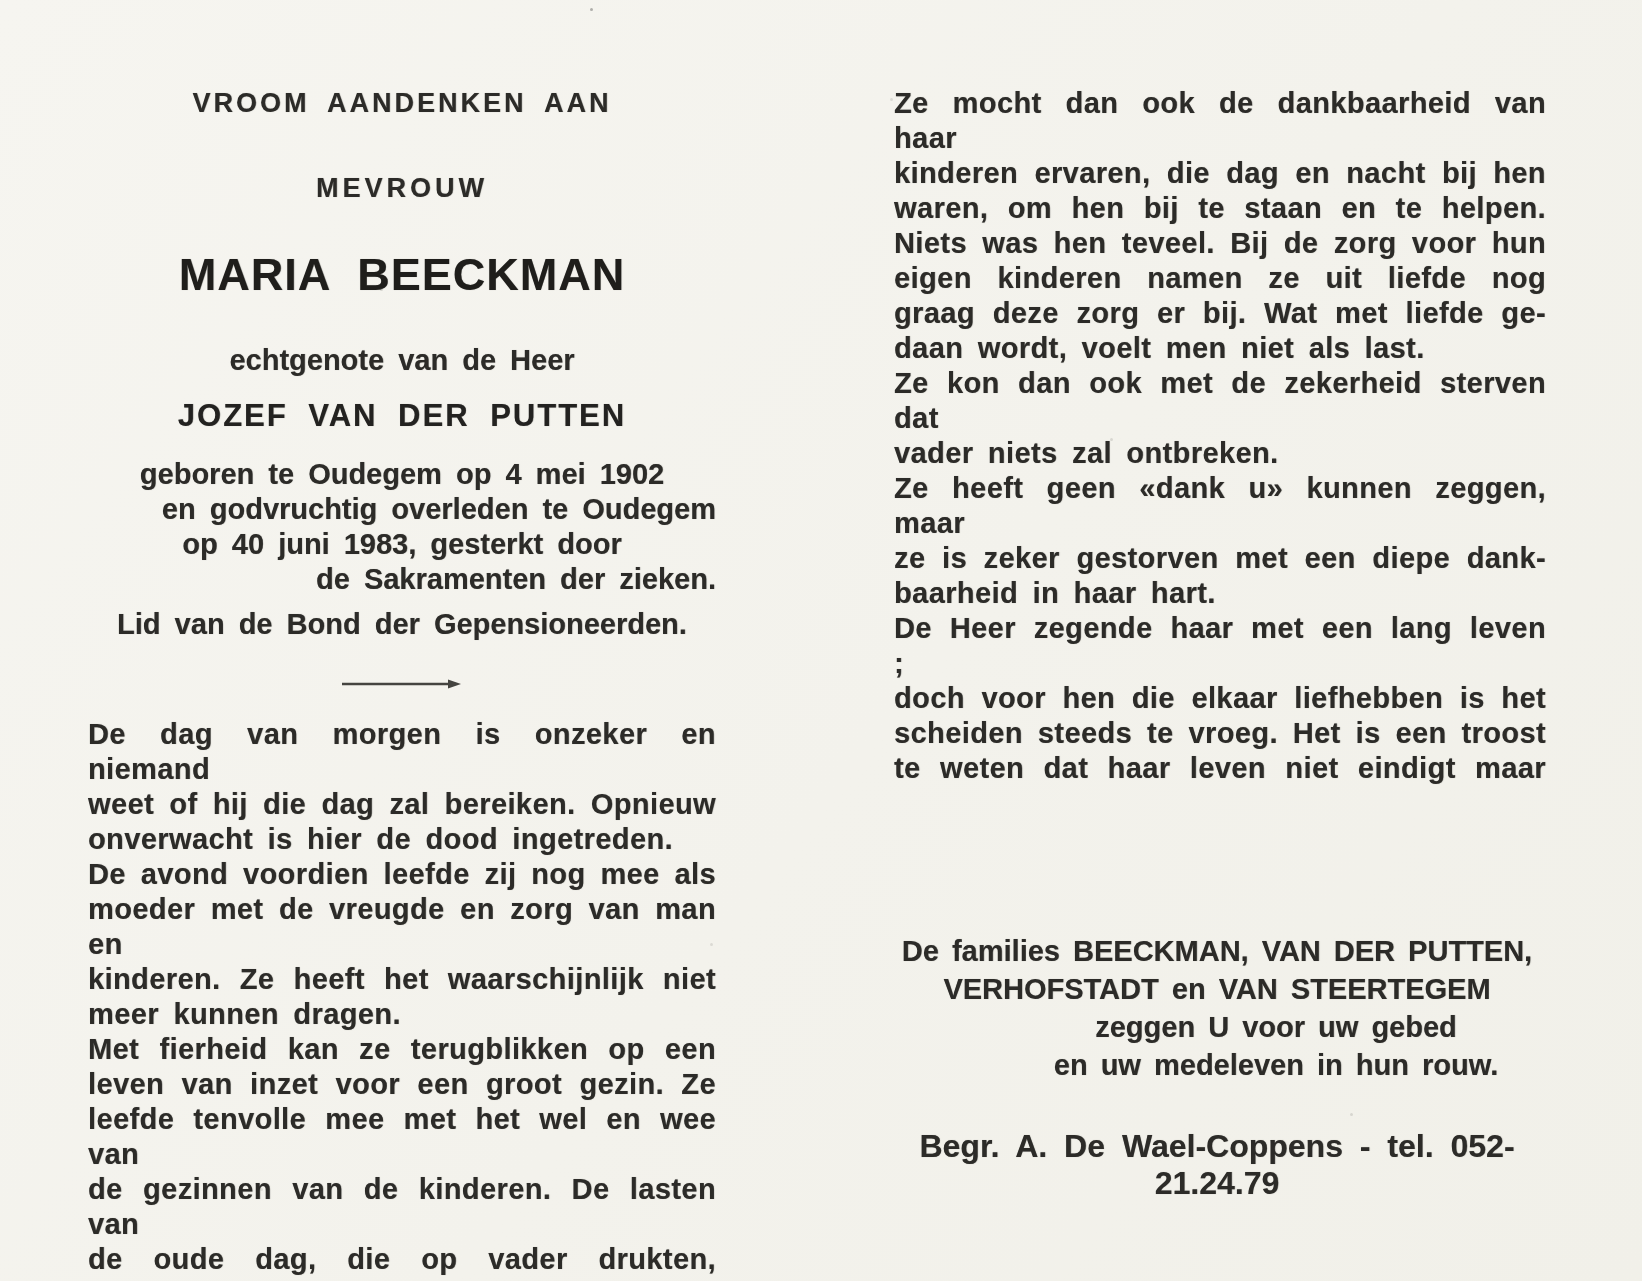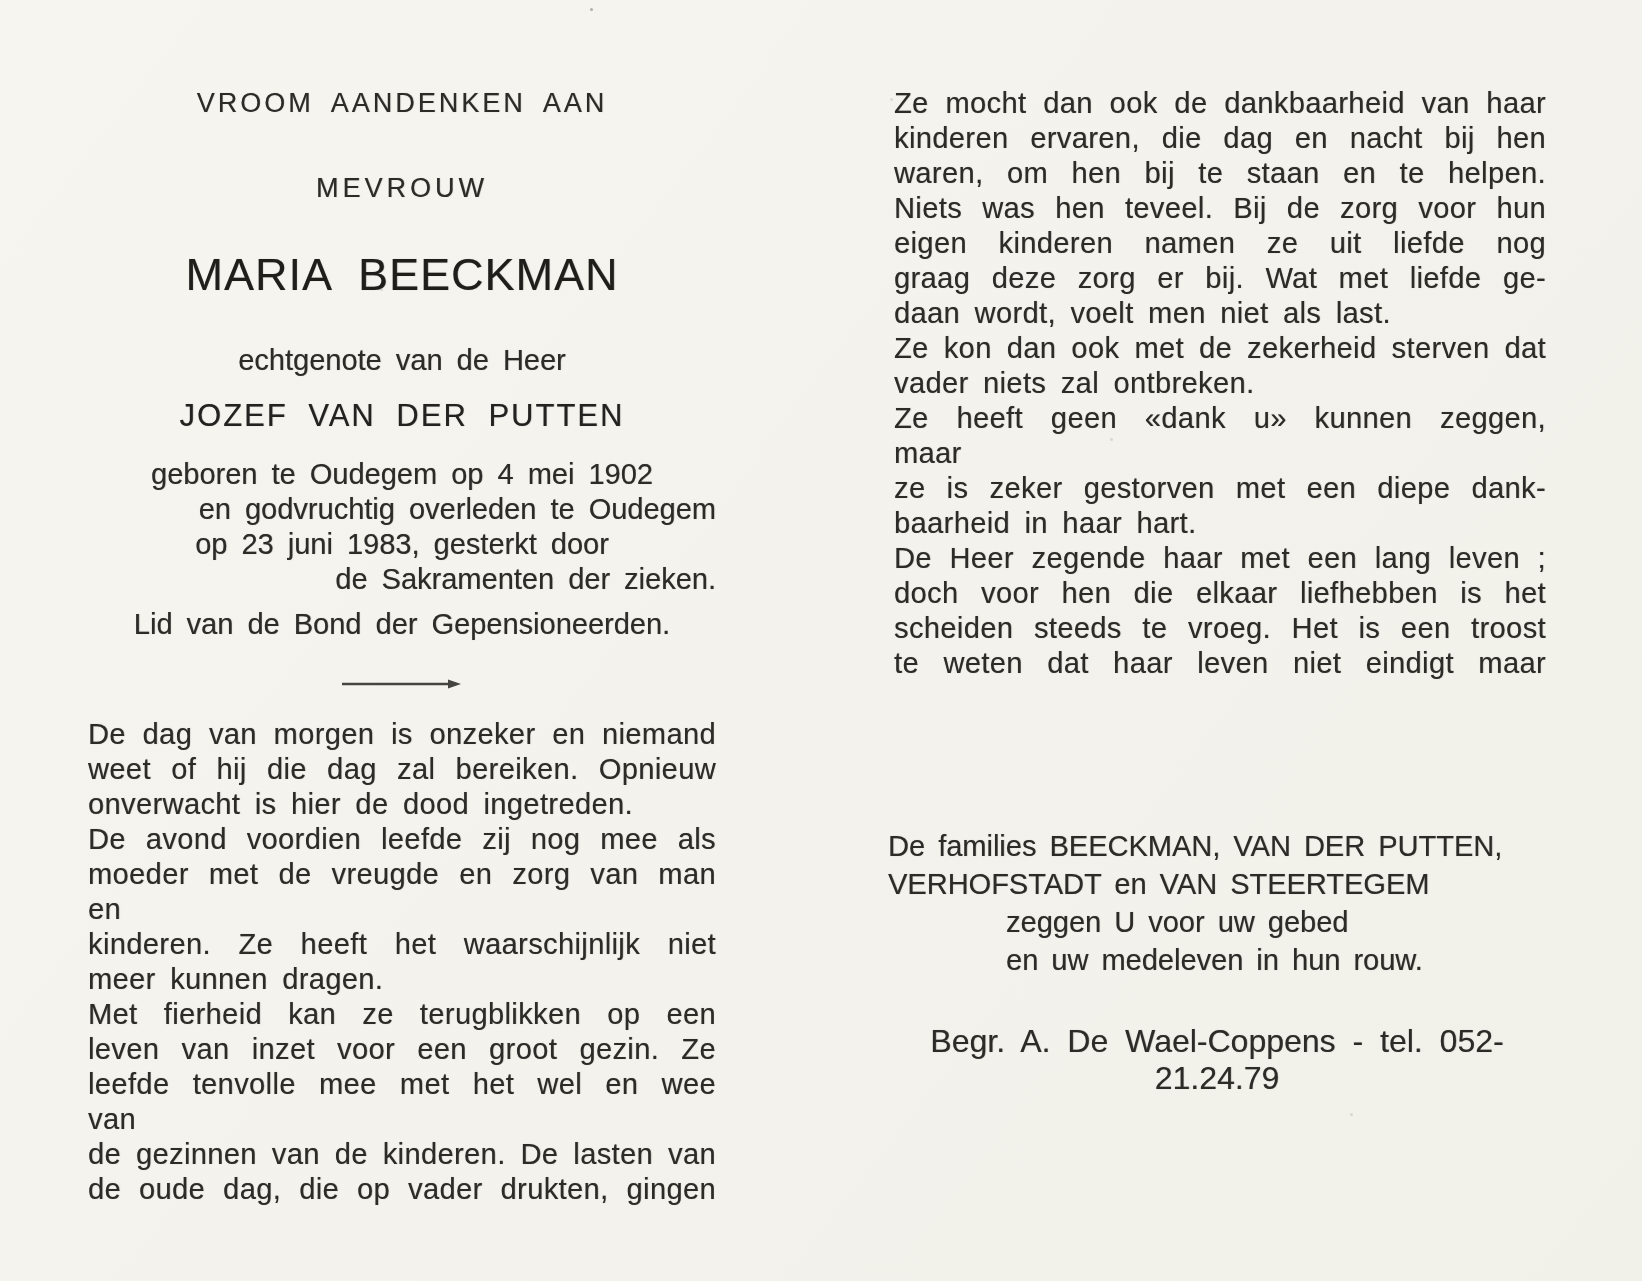--- a/index.html
+++ b/index.html
@@ -2,21 +2,21 @@
 <html><head>
 <meta charset="utf-8">
 <style>
   html, body { margin: 0; padding: 0; background: #e8e7e2; }
   .page {
     position: relative;
     width: 1642px;
     height: 1281px;
     background: linear-gradient(128deg, #f6f5f0 0%, #f3f2ec 55%, #f1f0e9 100%);
     font-family: "Liberation Sans", sans-serif;
-    font-weight: normal;
+    font-weight: bold;
     color: #2c2b28;
     overflow: hidden;
   }
   
   .page::after {
     content: "";
     position: absolute;
     left: 590px; top: 8px;
     width: 3px; height: 3px;
     background: rgba(90,90,88,0.45);
@@ -121,21 +121,21 @@
     display: block;
     text-align: left;
   }
 
   .acknowledgement {
     margin-top: 146px;
     font-size: 29px;
     line-height: 38px;
     word-spacing: 5px;
   }
-  .ack-line { display: block; }
+  .ack-line { display: block; text-align: center; }
   .ack-indent { padding-left: 118px; }
 
   .undertaker {
     margin-top: 44px;
     text-align: center;
     font-size: 32px;
     word-spacing: 8px;
     line-height: 1.15;
   }
 </style>
@@ -147,21 +147,21 @@
   <div class="col-left">
     <div class="memorial-label ink">VROOM AANDENKEN AAN</div>
     <div class="honorific ink">MEVROUW</div>
     <div class="deceased-name ink">MARIA BEECKMAN</div>
     <div class="spouse-intro ink">echtgenote van de Heer</div>
     <div class="spouse-name ink">JOZEF VAN DER PUTTEN</div>
 
     <div class="life-dates ink">
       <span class="lline" style="text-align:center">geboren te Oudegem op 4 mei 1902</span>
       <span class="lline" style="text-align:right">en godvruchtig overleden te Oudegem</span>
-      <span class="lline" style="text-align:center">op 23 juni 1983, gesterkt door</span>
+      <span class="lline" style="text-align:center">op 40 juni 1983, gesterkt door</span>
       <span class="lline" style="text-align:right">de Sakramenten der zieken.</span>
     </div>
 
     <div class="membership ink">Lid van de Bond der Gepensioneerden.</div>
 
     <div class="arrow-row">
       <svg class="arrow-svg" width="120" height="12" viewBox="0 0 120 12" aria-hidden="true">
         <line x1="0" y1="6" x2="108" y2="6" stroke="#454440" stroke-width="2.6"></line>
         <polygon points="106,1.5 119,6 106,10.5" fill="#454440"></polygon>
       </svg>

